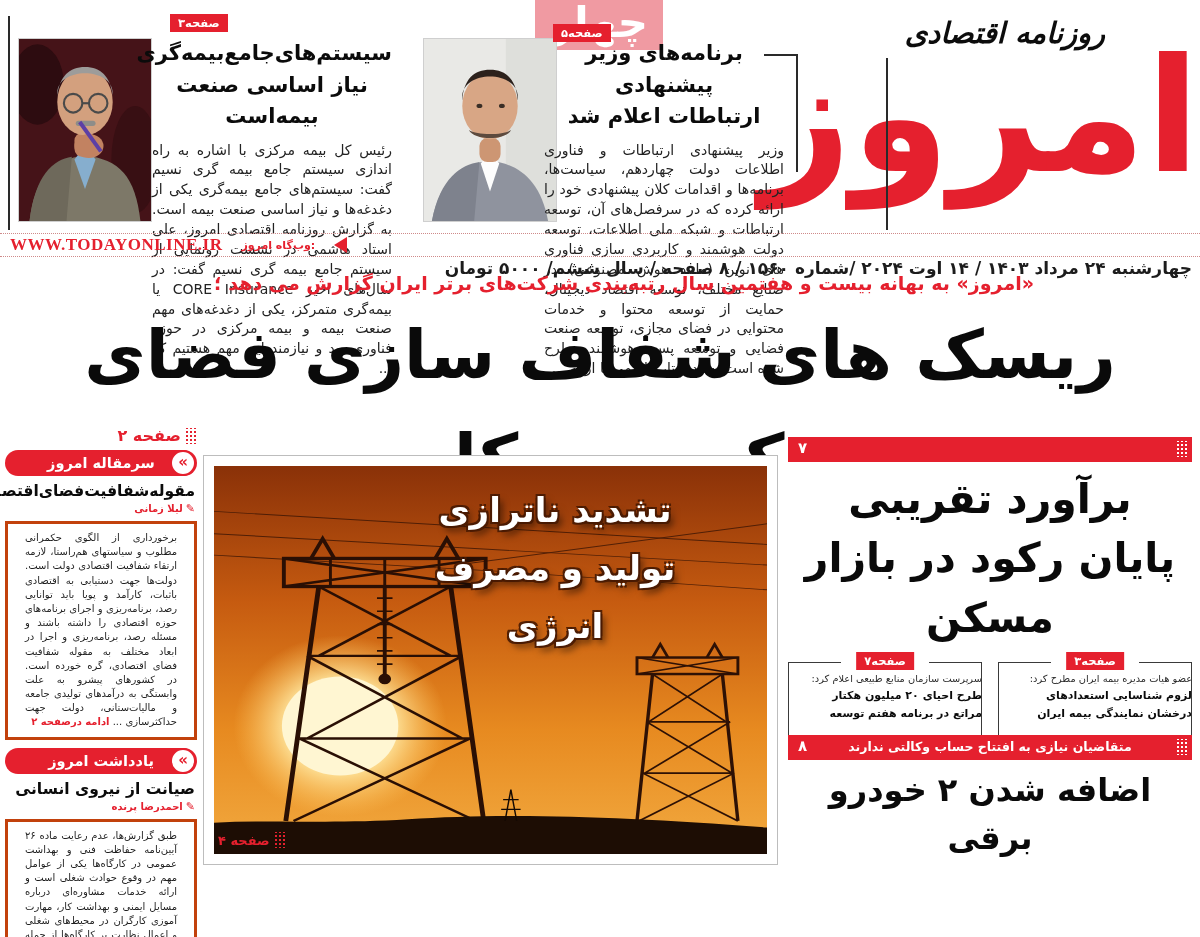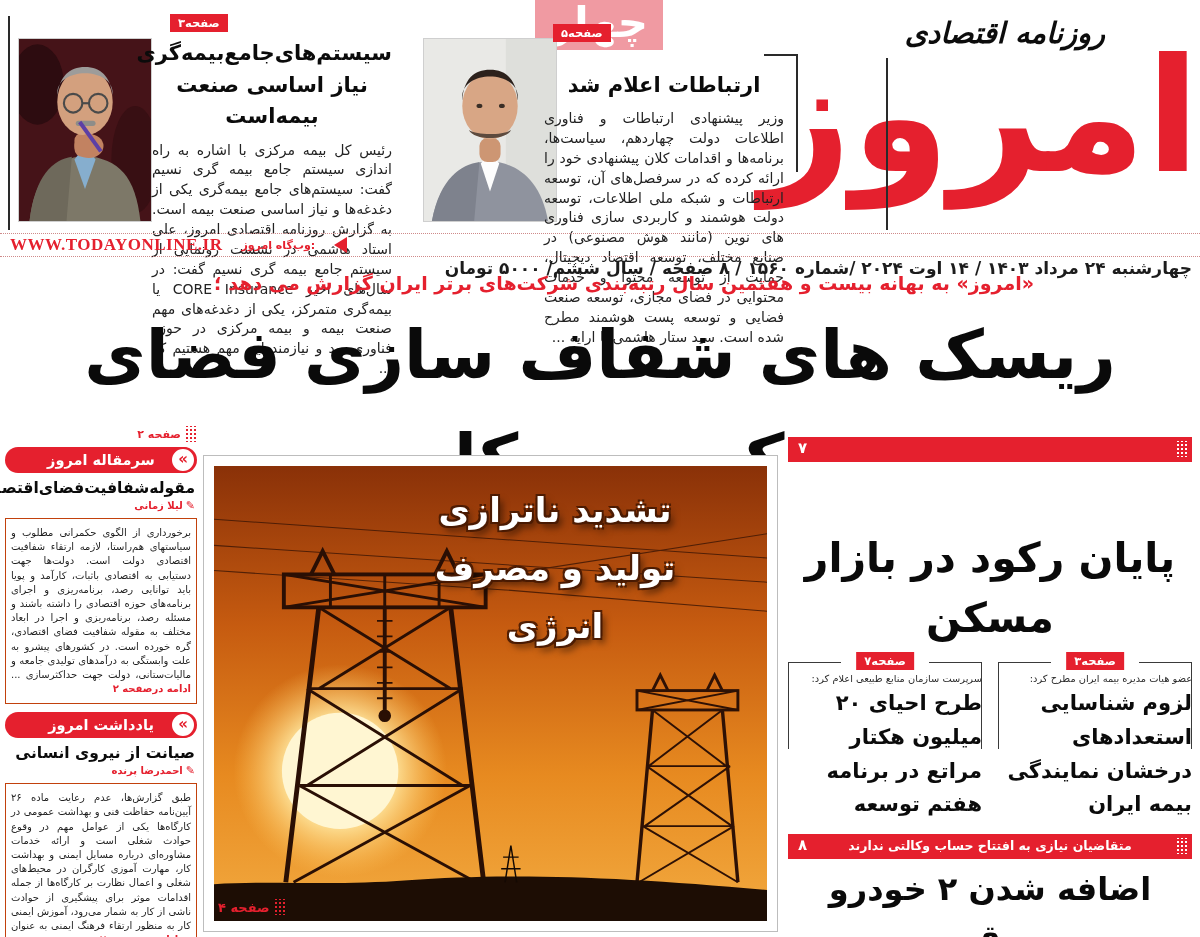--- a/index.html
+++ b/index.html
@@ -34,54 +34,54 @@
   .site .url{font-family:"Liberation Serif",serif;font-weight:bold;font-size:17px;color:var(--red);letter-spacing:.5px;}
   .site .lbl{font-size:11px;font-weight:bold;color:var(--red);}
   .arrow-l{width:0;height:0;border-top:8px solid transparent;border-bottom:8px solid transparent;border-right:13px solid var(--red);}
 
   
   .kicker{position:absolute;left:0;right:0;top:272px;text-align:center;color:var(--red);font-size:19px;font-weight:bold;margin-left:48px;}
   .mainhead{position:absolute;left:0;right:0;top:304px;text-align:center;font-size:67px;font-weight:bold;color:#0a0a0a;letter-spacing:-1px;line-height:1.55;}
 
   
   .leftcol{position:absolute;left:5px;top:426px;width:192px;}
-  .pagebadge-red{display:flex;align-items:center;gap:4px;color:var(--red);font-weight:bold;font-size:11px;margin-bottom:5px;text-align:center;}
+  .pagebadge-red{display:flex;align-items:center;gap:4px;color:var(--red);font-weight:bold;font-size:16px;margin-bottom:5px;text-align:center;}
   .dg{display:inline-block;width:12px;height:16px;background-image:radial-gradient(circle,var(--red) 1.1px,transparent 1.3px);background-size:4px 4px;background-position:center;}
   .dg.w{background-image:radial-gradient(circle,#fff 1.1px,transparent 1.3px);}
   .sec-header{position:relative;background:var(--red);border-radius:14px;height:26px;color:#fff;text-align:center;line-height:26px;font-weight:bold;font-size:14.5px;margin-bottom:6px;}
   .sec-header .circ{position:absolute;right:1px;top:0;width:26px;height:26px;background:#fff;border:2.5px solid var(--red);border-radius:50%;color:var(--red);font-weight:bold;line-height:20px;font-size:15px;direction:ltr;text-align:center;}
   .sec-title{font-size:15.5px;font-weight:bold;color:#0b0b0b;text-align:right;margin:4px 2px 2px;}
   .byline{display:flex;align-items:center;gap:3px;color:var(--red);font-size:10px;font-weight:bold;margin:2px 2px 6px;}
   .pen{font-size:11px;color:var(--red);}
-  .bodybox{border:1px solid #c2410c;padding:7px 5px;font-size:10px;line-height:1.42;text-align:justify;color:#1f1f1f;margin-bottom:8px;}
+  .bodybox{border:3px solid #c2410c;padding:7px 17px;font-size:10px;line-height:1.42;text-align:justify;color:#1f1f1f;margin-bottom:8px;}
   .continue{color:var(--red);font-weight:bold;}
 
   
-  .photo{position:absolute;left:203px;top:455px;width:575px;height:477px;border:1px solid #bdbdbd;background:#fff;padding:10px;}
+  .photo{position:absolute;left:203px;top:455px;width:575px;height:410px;border:1px solid #bdbdbd;background:#fff;padding:10px;}
   .photo svg{display:block;width:100%;height:100%;}
   .ov{position:absolute;top:26px;right:52px;width:340px;text-align:center;color:#fff;font-weight:bold;font-size:34px;line-height:1.7;
       text-shadow:2px 2px 0 rgba(72,26,2,.9),-2px 2px 0 rgba(72,26,2,.9),2px -2px 0 rgba(72,26,2,.9),-2px -2px 0 rgba(72,26,2,.9),4px 5px 7px rgba(0,0,0,.55);}
   .photo .pb{position:absolute;left:14px;bottom:16px;display:flex;align-items:center;gap:4px;color:var(--red);font-weight:bold;font-size:13px;}
 
   
   .rightcol{position:absolute;left:788px;top:437px;width:404px;}
   .redbar{position:relative;background:var(--red);height:25px;color:#fff;}
   .redbar .num{position:absolute;left:10px;top:2px;font-weight:bold;font-size:15px;}
   .redbar .btxt{display:block;text-align:center;line-height:24px;font-size:12.5px;font-weight:bold;border-radius:6px;}
   .redbar .dg{position:absolute;right:4px;top:4px;}
   .bighead{text-align:center;font-weight:bold;color:#0a0a0a;}
   .h-housing{font-size:41px;line-height:1.45;margin:8px 0 2px;}
   .h-cars{font-size:32px;line-height:1.5;margin:6px 0 12px;}
   .boxrow{display:flex;gap:16px;margin-top:14px;}
   .hbox{flex:1;position:relative;padding-top:11px;}
   .hbox::before{content:"";position:absolute;right:0;top:0;width:52px;height:86px;border-top:1.5px solid #3a3a3a;border-right:1.5px solid #3a3a3a;}
   .hbox::after{content:"";position:absolute;left:0;top:0;width:52px;height:86px;border-top:1.5px solid #3a3a3a;border-left:1.5px solid #3a3a3a;}
   .hbox .badge{position:absolute;top:-10px;left:50%;transform:translateX(-50%);z-index:2;}
   .hbox .kick{font-size:9.8px;color:#2a2a2a;margin-bottom:3px;}
-  .hbox .hl{font-size:21px;font-weight:bold;line-height:1.6;color:#0b0b0b;}
+  .hbox .hl{font-size:11px;font-weight:bold;line-height:1.6;color:#0b0b0b;}
   .mt12{margin-top:12px;}
 </style>
 </head>
 <body>
 
 <div id="page">
 
   <div class="logo-block">
     <div class="tagline">روزنامه اقتصادی</div>
     <div class="logotype">امروز</div>
@@ -132,21 +132,21 @@
         <rect x="42" y="74" width="16" height="18" rx="6" fill="#cd9673"></rect>
         <ellipse cx="50" cy="50" rx="21" ry="25" fill="#d8a685"></ellipse>
         <path d="M29,46 C26,22 74,22 71,46 C70,30 62,23 50,23 C38,23 30,30 29,46 Z" fill="#2c211c"></path>
         <path d="M34,68 C38,76 62,76 66,68 C60,72 40,72 34,68 Z" fill="#5d4a3e"></path>
         <ellipse cx="42" cy="50" rx="2.2" ry="1.6" fill="#3a2e26"></ellipse>
         <ellipse cx="59" cy="50" rx="2.2" ry="1.6" fill="#3a2e26"></ellipse>
       </svg>
     </figure>
     <div class="tcol" style="right:8px;">
       <h2>
-        <br>
+        <span>برنامه‌های وزیر پیشنهادی</span><br>
         <span>ارتباطات اعلام شد</span>
       </h2>
       <p class="tbody">وزیر پیشنهادی ارتباطات و فناوری اطلاعات دولت چهاردهم، سیاست‌ها، برنامه‌ها و اقدامات کلان پیشنهادی خود را ارائه کرده که در سرفصل‌های آن، توسعه ارتباطات و شبکه ملی اطلاعات، توسعه دولت هوشمند و کاربردی سازی فناوری های نوین (مانند هوش مصنوعی) در صنایع مختلف، توسعه اقتصاد دیجیتال، حمایت از توسعه محتوا و خدمات محتوایی در فضای مجازی، توسعه صنعت فضایی و توسعه پست هوشمند مطرح شده است. سید ستار هاشمی با ارایه ...</p>
     </div>
   </article>
 
   <div class="datebar">
     <span class="dateline">چهارشنبه ۲۴ مرداد ۱۴۰۳ / ۱۴ اوت ۲۰۲۴ /شماره ۱۵۶۰ / ۸ صفحه / سال ششم/ ۵۰۰۰ تومان</span>
     <span class="site">
       <span class="url">WWW.TODAYONLINE.IR</span>
@@ -253,21 +253,21 @@
   </figure>
 
   <section class="rightcol">
 
     <div class="redbar">
       <span class="num">۷</span>
       <span class="dg w"></span>
     </div>
 
     <h2 class="bighead h-housing">
-      <br>
+      <span>برآورد تقریبی</span><br>
       <span>پایان رکود در بازار مسکن</span>
     </h2>
 
     <div class="boxrow">
       <div class="hbox">
         <span class="badge">صفحه۳</span>
         <div class="kick">عضو هیات مدیره بیمه ایران مطرح کرد:</div>
         <div class="hl">
           <span>لزوم شناسایی استعدادهای</span><br>
           <span>درخشان نمایندگی بیمه ایران</span>

